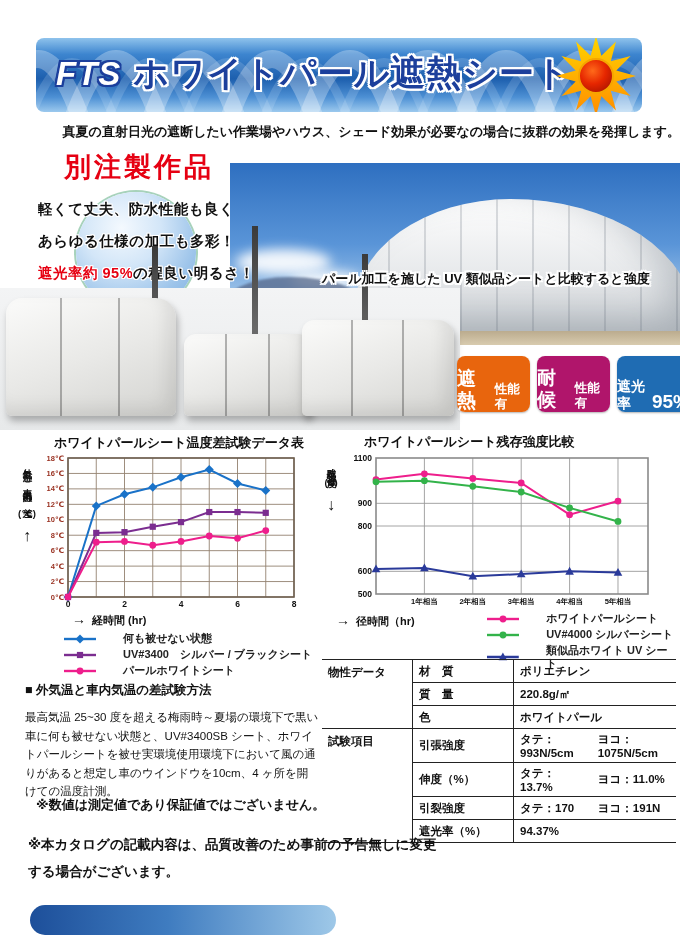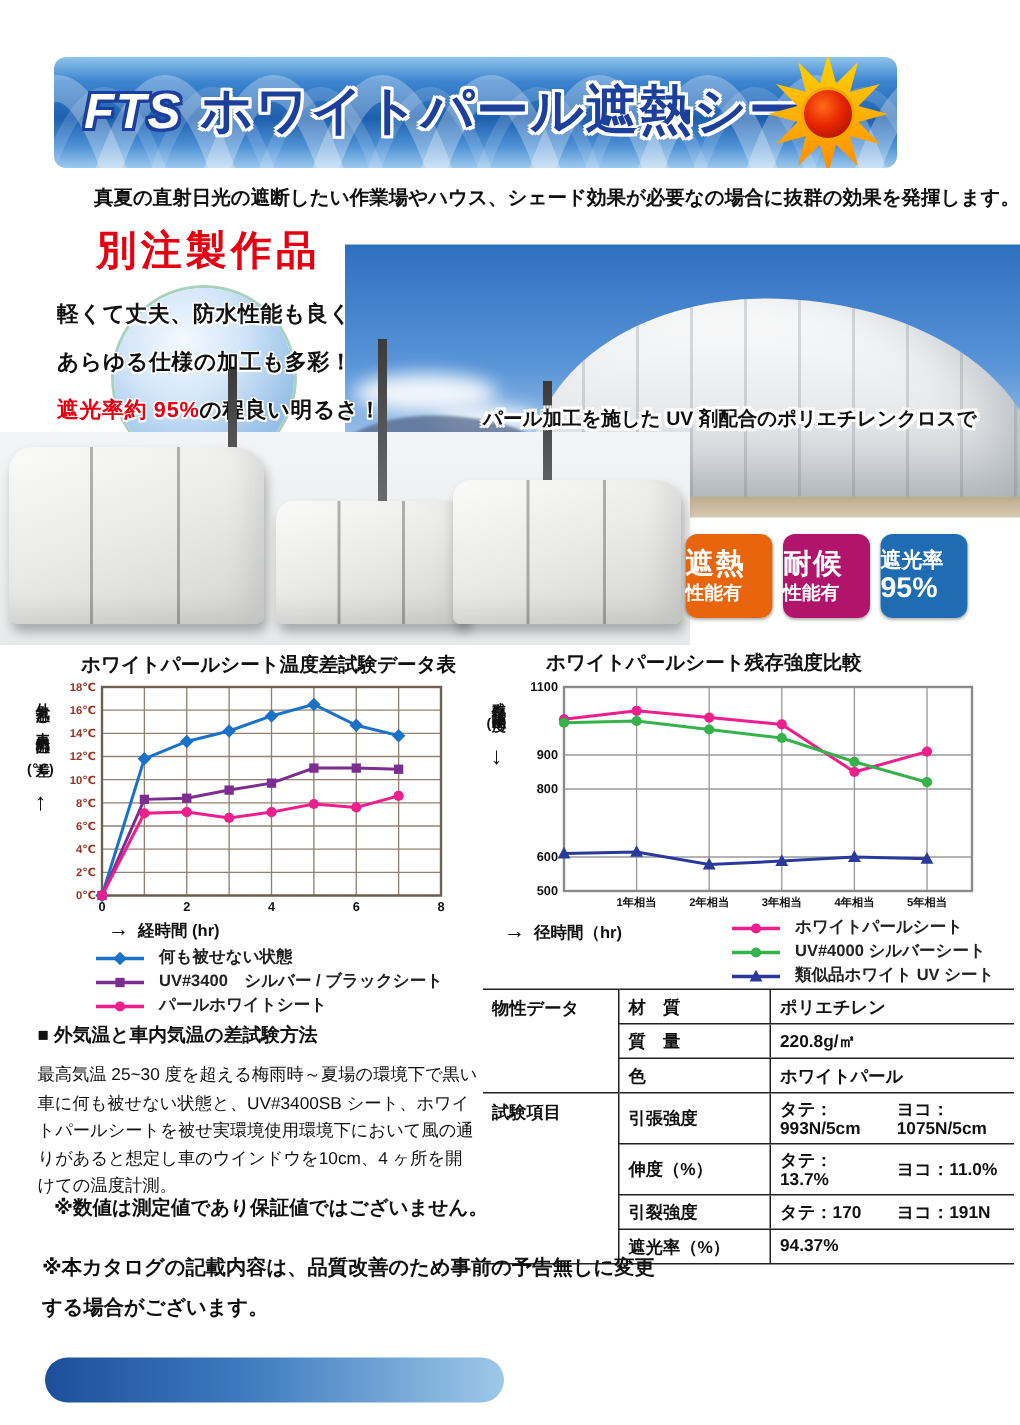--- a/index.html
+++ b/index.html
@@ -1,20 +1,20 @@
 <!DOCTYPE html>
 <html><head>
 <meta charset="utf-8">
 <style>
   html,body{margin:0;padding:0;background:#fff;}
   .page{position:relative;width:680px;height:950px;background:#fff;overflow:hidden;
         font-family:"Liberation Sans","DejaVu Sans",sans-serif;color:#111;}
 
   
-  .banner{position:absolute;left:36px;top:38px;width:562px;height:74px;border-radius:8px;
+  .banner{position:absolute;left:36px;top:38px;width:606px;height:74px;border-radius:8px;
           background:linear-gradient(180deg,#8fc3ec 0%,#3d85cf 22%,#1d5fae 55%,#4d90d4 80%,#9cc9ee 100%);
           overflow:hidden;}
   .banner-waves{position:absolute;left:0;top:0;width:100%;height:100%;}
   .banner-text{position:absolute;left:20px;top:12px;display:flex;align-items:baseline;gap:12px;z-index:2;}
   .logo{font-size:33px;font-weight:900;font-style:italic;color:#fff;letter-spacing:1px;
         text-shadow:-2px 0 0 #1c3f9c,2px 0 0 #1c3f9c,0 -2px 0 #1c3f9c,0 2px 0 #1c3f9c,
                     -2px -2px 0 #1c3f9c,2px 2px 0 #1c3f9c,2px -2px 0 #1c3f9c,-2px 2px 0 #1c3f9c;}
   .banner-title{font-size:35px;font-weight:900;color:#1c3f9c;letter-spacing:1px;
         text-shadow:-2px 0 0 #fff,2px 0 0 #fff,0 -2px 0 #fff,0 2px 0 #fff,
                     -2px -2px 0 #fff,2px 2px 0 #fff,2px -2px 0 #fff,-2px 2px 0 #fff;}
@@ -67,22 +67,22 @@
   .b1{left:6px;top:10px;width:170px;height:118px;border-radius:16px 20px 6px 6px;}
   .b2{left:184px;top:46px;width:128px;height:82px;border-radius:12px 14px 5px 5px;}
   .b3{left:302px;top:32px;width:152px;height:96px;border-radius:12px 16px 5px 5px;}
   .caption{position:absolute;left:322px;top:268px;z-index:3;font-size:13px;font-weight:800;
            color:#111;line-height:21px;
            text-shadow:-2px 0 0 #fff,2px 0 0 #fff,0 -2px 0 #fff,0 2px 0 #fff,
                        2px 2px 0 #fff,-2px -2px 0 #fff,2px -2px 0 #fff,-2px 2px 0 #fff;}
 
   
   .badges{position:absolute;left:457px;top:356px;display:flex;gap:7px;z-index:3;}
-  .badge{width:58px;height:56px;border-radius:8px;color:#fff;display:flex;flex-direction:column;
-         align-items:flex-start;justify-content:center;font-weight:900;box-shadow:0 1px 2px rgba(0,0,0,.3);}
+  .badge{width:73px;height:56px;border-radius:8px;color:#fff;display:flex;flex-direction:row;
+         align-items:flex-end;justify-content:center;font-weight:900;box-shadow:0 1px 2px rgba(0,0,0,.3);}
   .badge .l1{font-size:19px;line-height:22px;letter-spacing:1px;}
   .badge .l2{font-size:12.5px;line-height:15px;}
   .badge.third .l1{font-size:14px;line-height:17px;letter-spacing:0;}
   .badge.third .l2{font-size:19px;line-height:21px;}
   .claim{position:absolute;left:306px;top:412px;z-index:3;font-size:15px;font-weight:900;color:#ec008c;
          letter-spacing:.5px;
          text-shadow:-2px 0 0 #fff,2px 0 0 #fff,0 -2px 0 #fff,0 2px 0 #fff,
                      2px 2px 0 #fff,-2px -2px 0 #fff,2px -2px 0 #fff,-2px 2px 0 #fff;}
 
   
@@ -96,21 +96,21 @@
   .ycol{width:26px;display:flex;flex-direction:column;align-items:center;}
   .vlab{writing-mode:vertical-rl;text-orientation:upright;font-size:9.5px;font-weight:800;
         letter-spacing:2px;margin-top:8px;}
   .unit{font-size:9.5px;font-weight:800;margin-top:5px;}
   .yarrow{font-size:16px;font-weight:900;margin-top:8px;}
   .xlab{font-size:11px;font-weight:800;color:#111;}
   .chart1 .xlab{margin:0 0 0 58px;}
   .xlab .arr{font-size:14px;font-weight:900;margin-right:6px;}
   .legend{display:flex;flex-direction:column;gap:3px;}
   .chart1 .legend{margin:4px 0 0 48px;}
-  .leg-item{display:flex;align-items:center;gap:8px;font-size:11px;font-weight:700;color:#222;
+  .leg-item{display:flex;align-items:center;gap:25px;font-size:11px;font-weight:700;color:#222;
             line-height:13px;}
   .c-bottom{display:flex;align-items:flex-start;margin-top:2px;}
   .chart2 .xlab{margin-left:18px;width:150px;}
   .chart2 .legend{margin-top:0;}
 
   
   .method{position:absolute;left:25px;top:682px;width:294px;}
   .method .mh{font-size:12.5px;font-weight:800;margin:0 0 9px 0;}
   .method .mb{font-size:11.5px;line-height:18.5px;font-weight:500;color:#111;}
   table.spec{position:absolute;left:322px;top:659px;width:354px;border-collapse:collapse;
@@ -194,29 +194,29 @@
   </div>
   <div class="photo-bundles">
     <div class="pole p1"></div>
     <div class="pole p2"></div>
     <div class="pole p3"></div>
     <div class="bundle b1"></div>
     <div class="bundle b2"></div>
     <div class="bundle b3"></div>
   </div>
   <div class="caption">
-    <div>パール加工を施した UV 剤配合のポリエチレンクロスで</div>
+    <div>パール加工を施した UV 類似品シートと比較すると強度</div>
   </div>
 
   <div class="badges">
     <div class="badge" id="badge0" style="background: linear-gradient(rgb(232, 101, 13) 0%, rgb(232, 101, 13) 100%);">
       <span class="l1">遮熱</span>
       <span class="l2">性能有</span>
     </div>
-    <div class="badge" id="badge1" style="background: linear-gradient(rgb(176, 21, 107) 0%, rgb(176, 21, 107) 100%);">
+    <div class="badge" id="badge1" style="background: linear-gradient(rgb(176, 21, 107) 0%, rgb(176, 21, 107) 100%); font-family: Liberation Mono, monospace;">
       <span class="l1">耐候</span>
       <span class="l2">性能有</span>
     </div>
     <div class="badge third" id="badge2" style="background: linear-gradient(rgb(31, 108, 179) 0%, rgb(31, 108, 179) 100%);">
       <span class="l1">遮光率</span>
       <span class="l2">95%</span>
     </div>
   </div>
 
 

